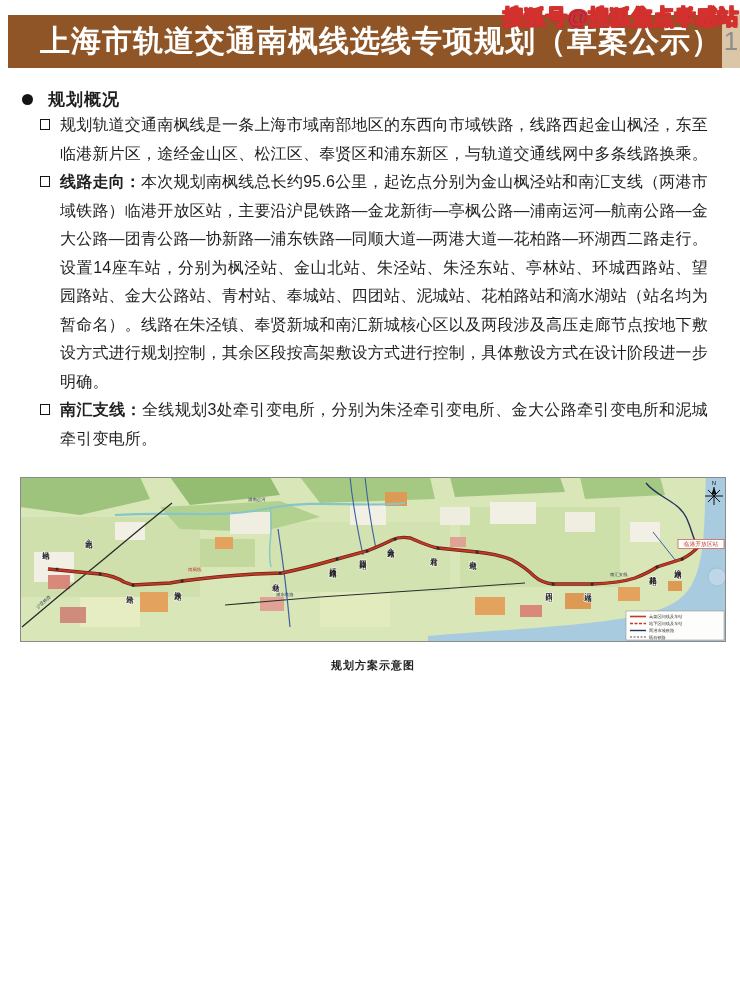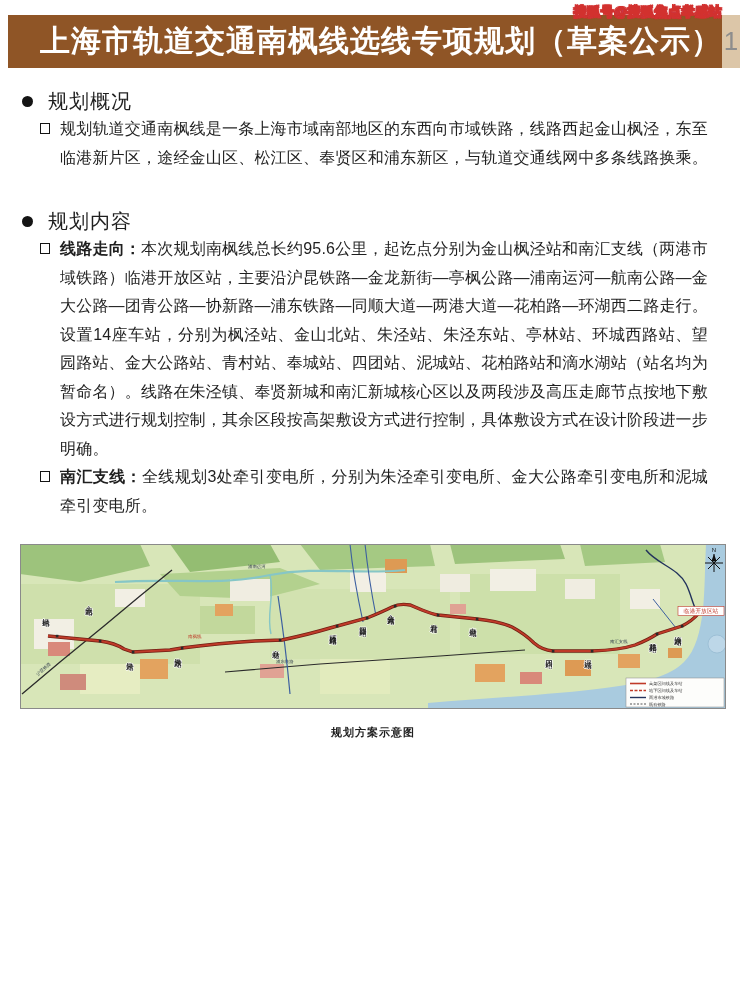--- a/index.html
+++ b/index.html
@@ -13,32 +13,32 @@
   .header .bar{flex:1;background:#8f5526;display:flex;align-items:center;}
   .header .bar h1{
     margin:0;padding-left:32px;color:#ffffff;font-size:30px;font-weight:bold;
     letter-spacing:1px;white-space:nowrap;
   }
   .header .pagebox{
     width:113px;background:#dcc6a8;display:flex;align-items:center;justify-content:center;
   }
   .header .pagebox span{font-size:26px;color:#8d8d8d;}
   .watermark{
-    position:absolute;top:3px;right:18px;font-size:13px;font-weight:bold;color:#8b5cf6;
+    position:absolute;top:3px;right:1px;font-size:21px;font-weight:bold;color:#701a75;
     -webkit-text-stroke:1px #d2312e;
     text-shadow:0 0 2px #d2312e,1px 1px 0 #d2312e,-1px -1px 0 #d2312e,1px -1px 0 #d2312e,-1px 1px 0 #d2312e;
     letter-spacing:.5px;z-index:5;
   }
   
   .content{margin-left:22px;width:700px;}
   .sec-heading{display:flex;align-items:center;gap:15px;}
   .sec1 .sec-heading{margin-top:20px;}
   .sec2 .sec-heading{margin-top:36px;}
   .dot{width:11px;height:11px;background:#141414;border-radius:50%;flex:0 0 11px;}
-  .sec-heading h2{margin:0;font-size:20px;font-weight:normal;letter-spacing:1px;}
+  .sec-heading h2{margin:0;font-size:17px;font-weight:bold;letter-spacing:1px;}
   .item{display:flex;gap:10px;margin-left:18px;}
   .sq{flex:0 0 8px;width:8px;height:9px;border:1.6px solid #141414;margin-top:8px;background:#fff;}
   .item p{
     margin:0;width:648px;font-size:16px;line-height:28.5px;
     text-align:justify;text-justify:inter-ideograph;letter-spacing:.2px;
   }
   .item p b{font-weight:bold;}
   
   .mapwrap{margin:24px 0 0 20px;width:706px;}
   .map-caption{width:706px;text-align:center;font-size:11px;font-weight:bold;margin-top:12px;letter-spacing:1px;}
@@ -70,24 +70,20 @@
       <span class="dot"></span>
       <h2>规划概况</h2>
     </div>
     <div class="item">
       <span class="sq"></span>
       <p><b></b><span>规划轨道交通南枫线是一条上海市域南部地区的东西向市域铁路，线路西起金山枫泾，东至临港新片区，途经金山区、松江区、奉贤区和浦东新区，与轨道交通线网中多条线路换乘。</span></p>
     </div>
   </div>
 
   <div class="sec2">
-    <div class="sec-heading">
-      <span class="dot"></span>
-      <h2>规划内容</h2>
-    </div>
     <div class="item">
       <span class="sq"></span>
       <p><b>线路走向：</b><span>本次规划南枫线总长约95.6公里，起讫点分别为金山枫泾站和南汇支线（两港市域铁路）临港开放区站，主要沿沪昆铁路—金龙新街—亭枫公路—浦南运河—航南公路—金大公路—团青公路—协新路—浦东铁路—同顺大道—两港大道—花柏路—环湖西二路走行。设置14座车站，分别为枫泾站、金山北站、朱泾站、朱泾东站、亭林站、环城西路站、望园路站、金大公路站、青村站、奉城站、四团站、泥城站、花柏路站和滴水湖站（站名均为暂命名）。线路在朱泾镇、奉贤新城和南汇新城核心区以及两段涉及高压走廊节点按地下敷设方式进行规划控制，其余区段按高架敷设方式进行控制，具体敷设方式在设计阶段进一步明确。</span></p>
     </div>
     <div class="item">
       <span class="sq"></span>
       <p><b>南汇支线：</b><span>全线规划3处牵引变电所，分别为朱泾牵引变电所、金大公路牵引变电所和泥城牵引变电所。</span></p>
     </div>
   </div>
 </div>

